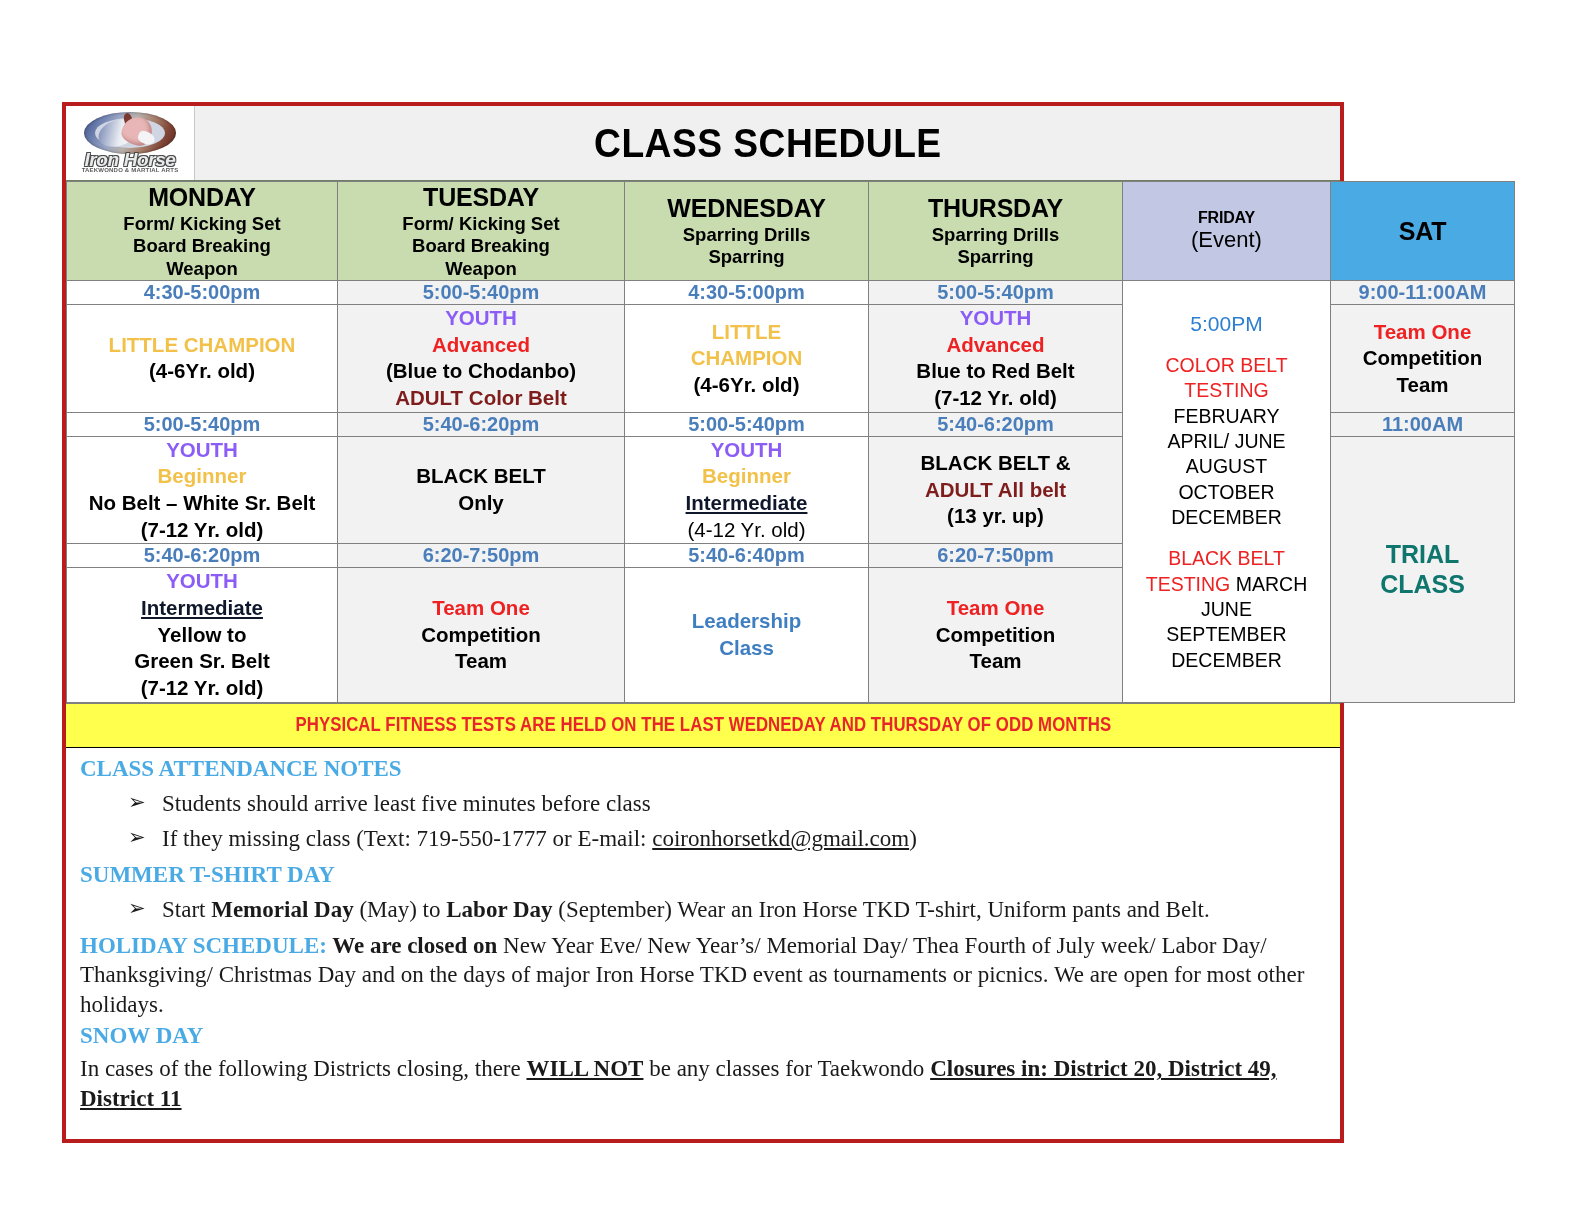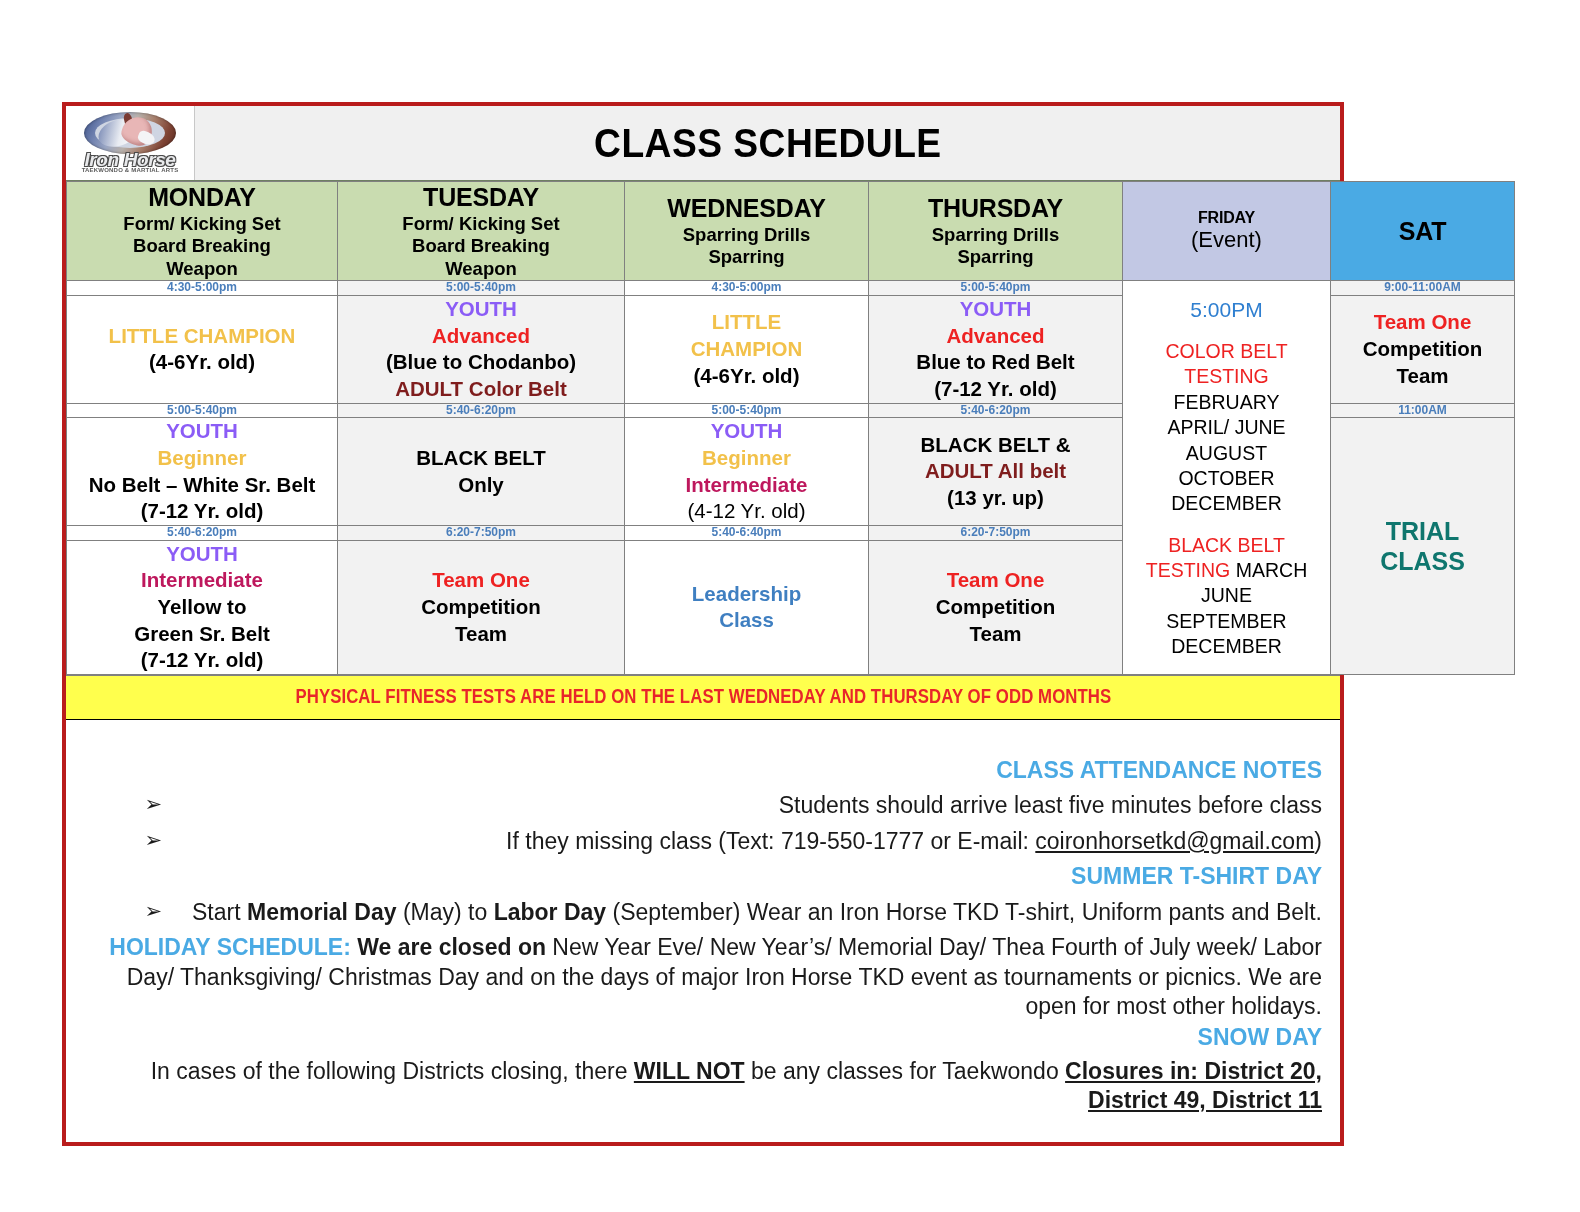--- a/index.html
+++ b/index.html
@@ -111,21 +111,21 @@
   .dayhead.friday .dsub  { font-size: 22px; font-weight: normal; }
   .dayhead.sat {
     background: #4aaae4;
     margin-top: 20px;
   }
   .dayhead.sat .dname { font-size: 25px; }
 
   .timecell {
     color: #4a7ebb;
     font-weight: bold;
-    font-size: 12px;
+    font-size: 20px;
     padding: 3px 2px 4px 2px;
     line-height: 1.15;
     margin-left: 48px;
   }
   .classcell {
     padding: 8px 5px 9px 5px;
     font-size: 20.5px;
     font-weight: bold;
     line-height: 1.30;
     color: #000000;
@@ -133,21 +133,21 @@
 
   
   .col-white { background: #ffffff; }
   .col-gray  { background: #f2f2f2; }
 
   
   .c-gold      { color: #f2c14a; }
   .c-darkred   { color: #8b5cf6; }
   .c-red       { color: #ee2222; }
   .c-olive     { color: #7f1d1d; }
-  .c-green     { color: #be185d; }
+  .c-green     { color: #0f172a; text-decoration: underline; }
   .c-blue      { color: #3f7fc1; }
   .c-black     { color: #000000; }
 
   .normalwt { font-weight: normal; }
 
   .fri-body {
     padding: 10px 4px;
     font-size: 19.5px;
     font-weight: normal;
     line-height: 1.30;
@@ -178,26 +178,25 @@
     color: #e8252a;
     font-weight: bold;
     font-size: 19.5px;
     letter-spacing: 0.1px;
     transform: scaleX(0.86);
     display: inline-block;
   }
 
   
   .notes {
-    padding: 34px 18px 26px 14px;
-    font-family: Liberation Sans, sans-serif;
+    padding: 4px 18px 26px 14px;
+    font-family: Liberation Serif, serif;
     font-size: 23px;
     line-height: 1.28;
     color: #1a1a1a;
-    text-align: right;
   }
   .sechead {
     color: #4aaae4;
     font-weight: bold;
     margin-top: 2px;
   }
   .bullet-row {
     display: flex;
     align-items: flex-start;
     margin: 6px 0 6px 0;

